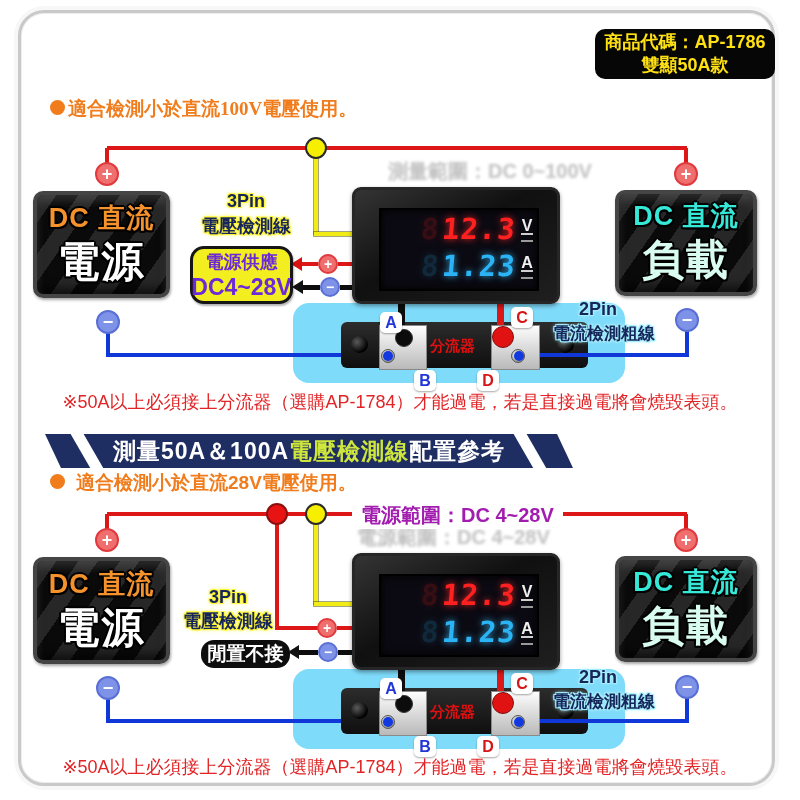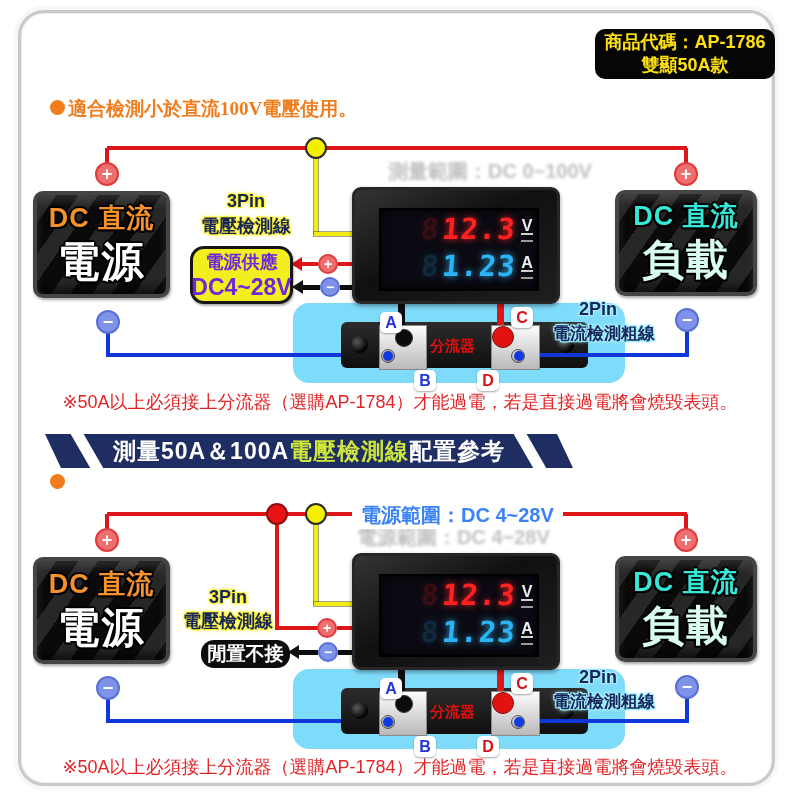--- a/index.html
+++ b/index.html
@@ -58,21 +58,21 @@
   
   .supplybox{background:#f2ee20;border:3px solid #161616;border-radius:14px;display:flex;flex-direction:column;
              align-items:center;justify-content:center;z-index:5;box-shadow:1px 2px 2px rgba(0,0,0,.3);}
   .supplybox div{color:#6d28d9;font-weight:bold;line-height:25px;white-space:nowrap;}
   .idlebox{background:#0d0d0d;border-radius:13px;display:flex;align-items:center;justify-content:center;z-index:5;}
   .idlebox div{color:#fff;font-weight:bold;font-size:19px;white-space:nowrap;}
   .arrhead{width:0;height:0;border-top:7px solid transparent;border-bottom:7px solid transparent;z-index:4;}
   
   .range{font-size:20px;font-weight:bold;background:#fff;padding:0 9px;white-space:nowrap;z-index:3;}
   .r1{color:#dd1618;}
-  .r2{color:#3b82f6;}
+  .r2{color:#a21caf;}
   .ghostlab{color:#8d8d8d;font-size:20px;font-weight:bold;filter:blur(1.4px);opacity:.55;white-space:nowrap;z-index:2;}
   
   .meter{background:linear-gradient(150deg,#343434,#101010 45%,#1f1f1f);border:3px solid #262626;border-radius:9px;
          z-index:3;box-shadow:0 2px 4px rgba(0,0,0,.4);}
   .screen{position:absolute;left:26px;top:20px;width:156px;height:79px;background:#0b0a12;
           box-shadow:inset 0 0 8px #000,0 0 0 2px #000;}
   .segrow{position:absolute;right:4px;width:148px;display:flex;align-items:center;justify-content:flex-end;gap:3px;}
   .seg{font-family:"DejaVu Sans Mono",monospace;font-weight:bold;font-size:29px;letter-spacing:1px;
        transform:skewX(-5deg);line-height:1;}
   .segv{color:#ff2020;text-shadow:0 0 7px rgba(255,40,40,.85);}
@@ -204,20 +204,21 @@
     <div class="s note" style="left:0;top:390px;">※50A以上必須接上分流器（選購AP-1784）才能過電，若是直接過電將會燒毀表頭。</div>
   </div>
 
   <div class="sec" style="top:366px;">
     <div class="s banner" style="left:45px;top:68px;width:528px;height:34px;">
       <div class="slash" style="left:36px;"></div>
       <div class="slash" style="right:36px;"></div>
       <div class="banner-text"><span>測量50A＆100A</span><span class="hl2">電壓檢測線</span><span>配置參考</span></div>
     </div>
     <div class="s bullet-dot" style="left:50px;top:108px;"></div>
+    <div class="s bullet-text" style="left:76px;top:104px;">適合檢測小於直流28V電壓使用。</div>
 
     <div class="s red z2" style="left:107px;top:146px;width:580px;height:3.5px;"></div>
     <div class="s red" style="left:105px;top:148px;width:3.5px;height:15px;"></div>
     <div class="s red" style="left:684px;top:148px;width:3.5px;height:15px;"></div>
     <div class="s range r2" style="left:352px;top:136px;">電源範圍：DC 4~28V</div>
     <div class="s ghostlab" style="left:357px;top:158px;">電源範圍：DC 4~28V</div>
     <div class="s node node-red" style="left:266px;top:137px;width:22px;height:22px;"></div>
     <div class="s node node-yellow" style="left:305px;top:137px;width:22px;height:22px;"></div>
 
     <div class="s red z1" style="left:275px;top:158px;width:4px;height:104px;"></div>

